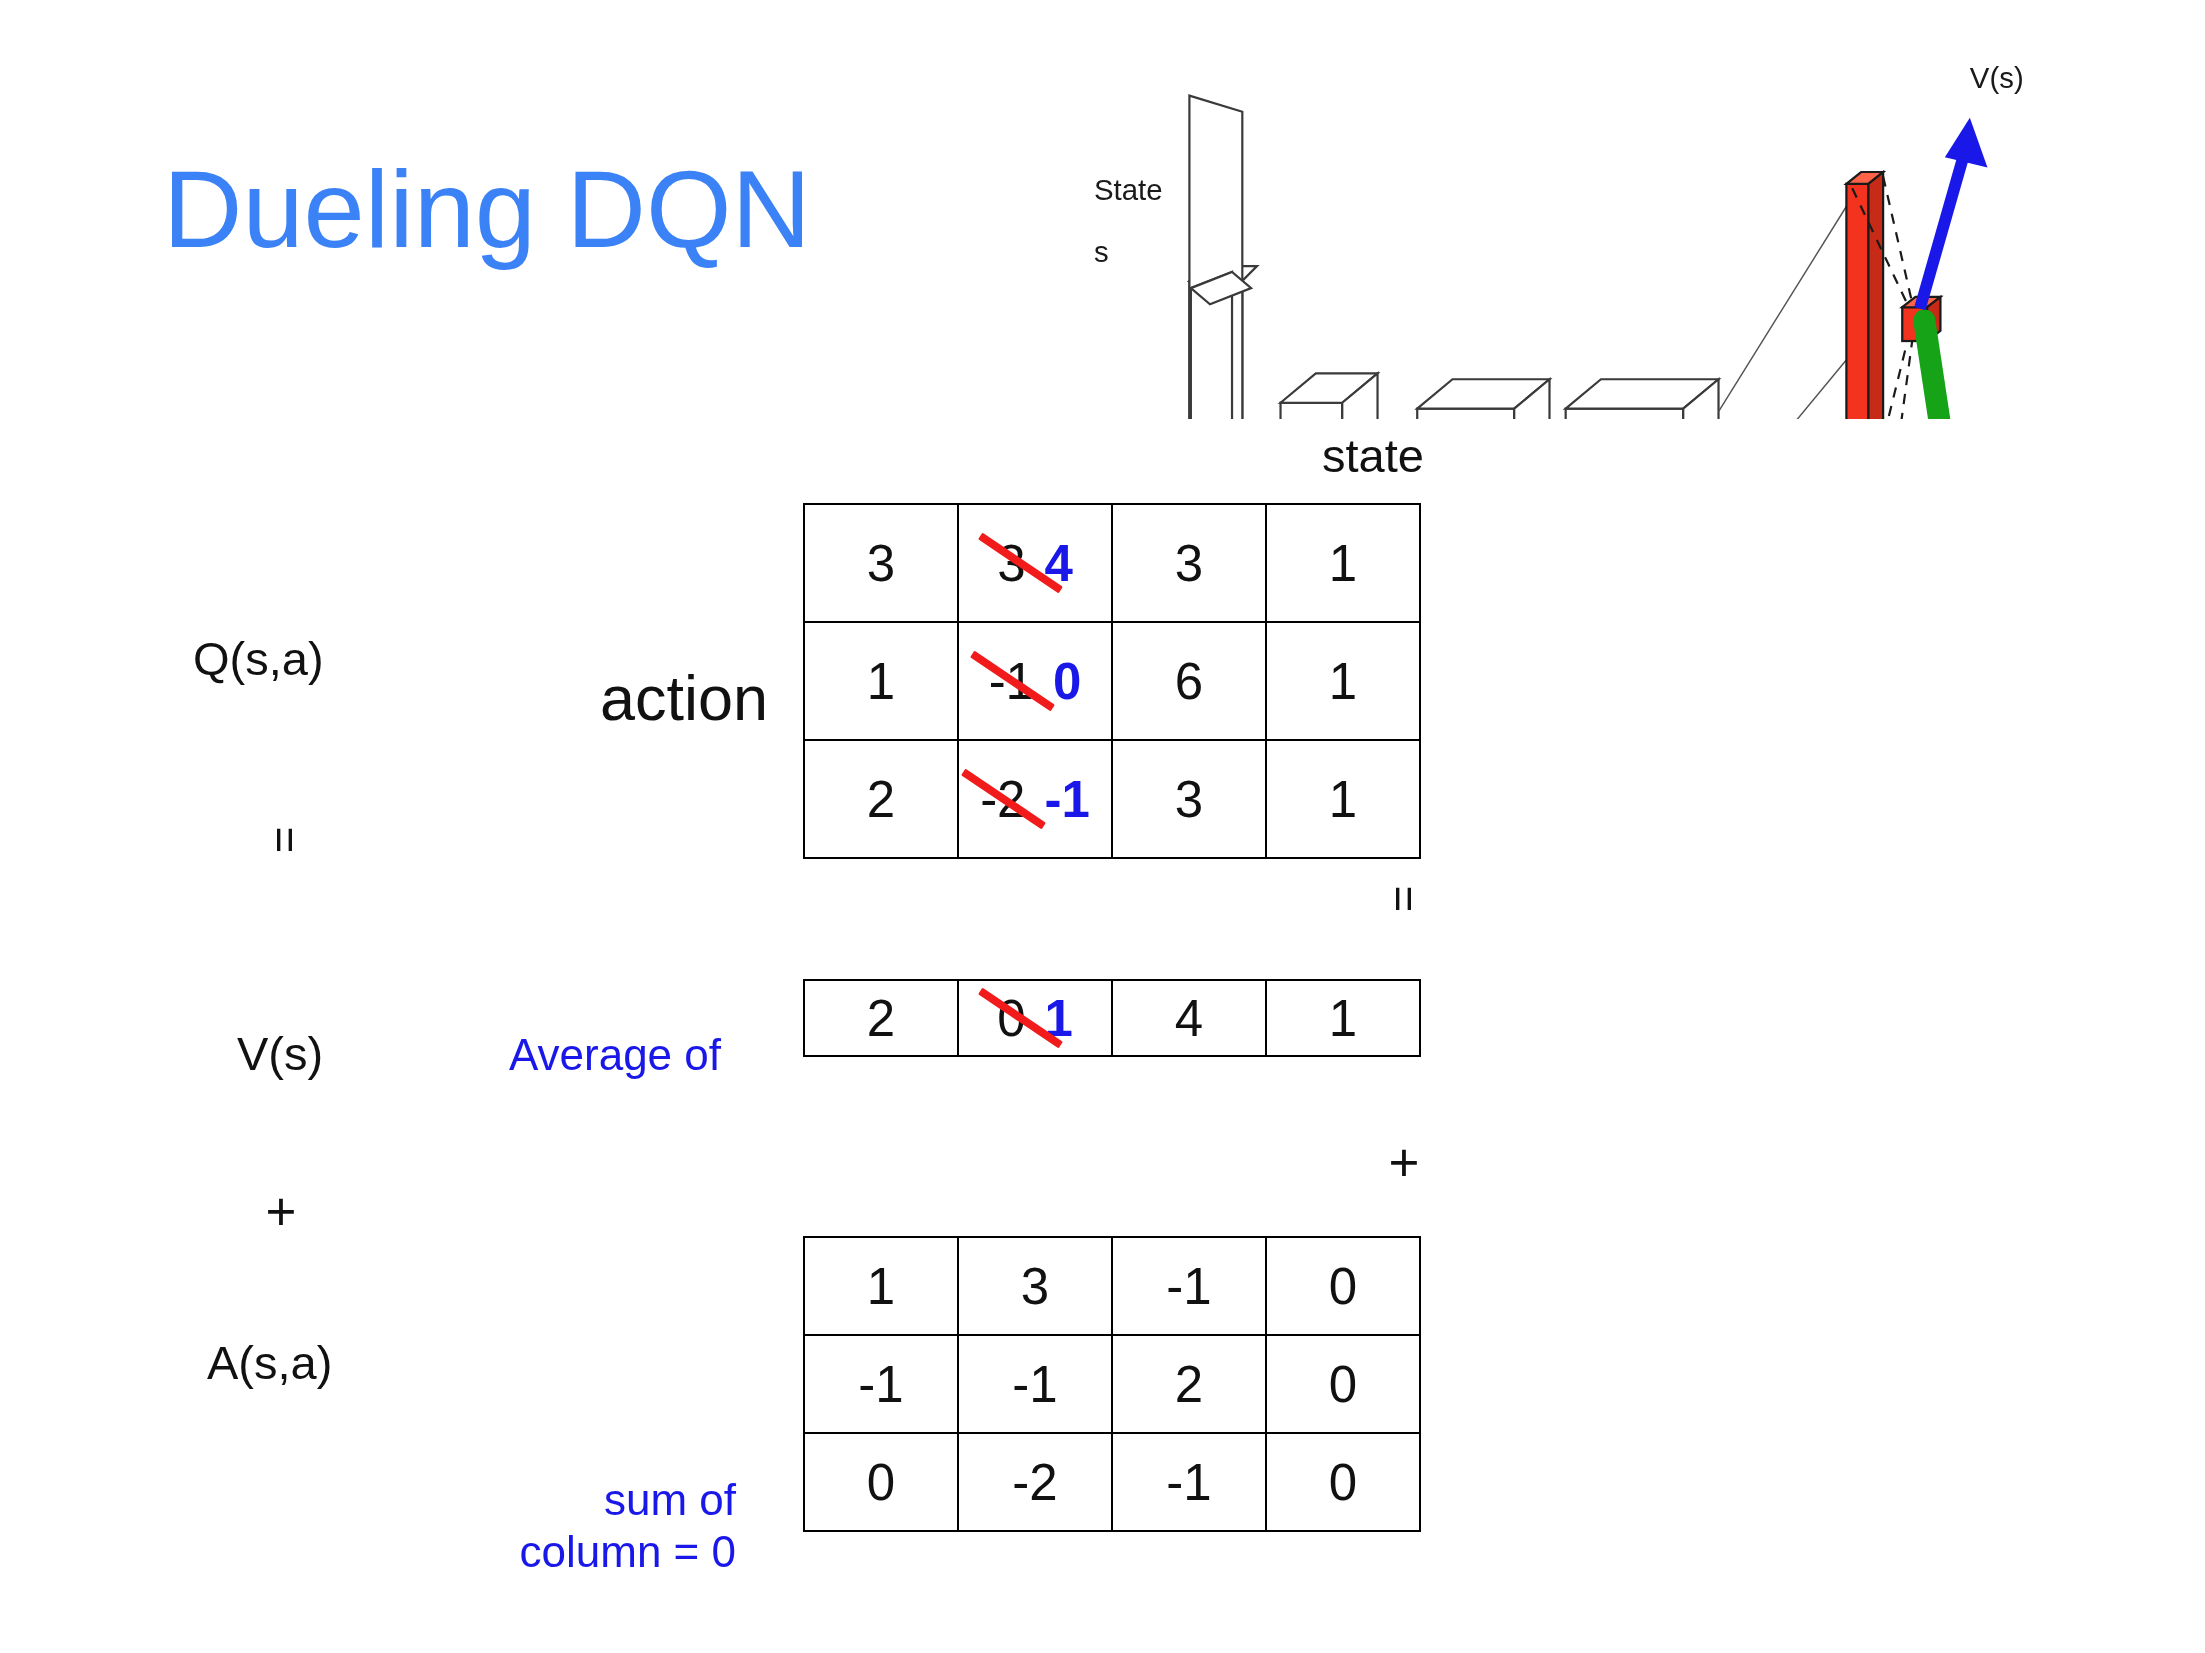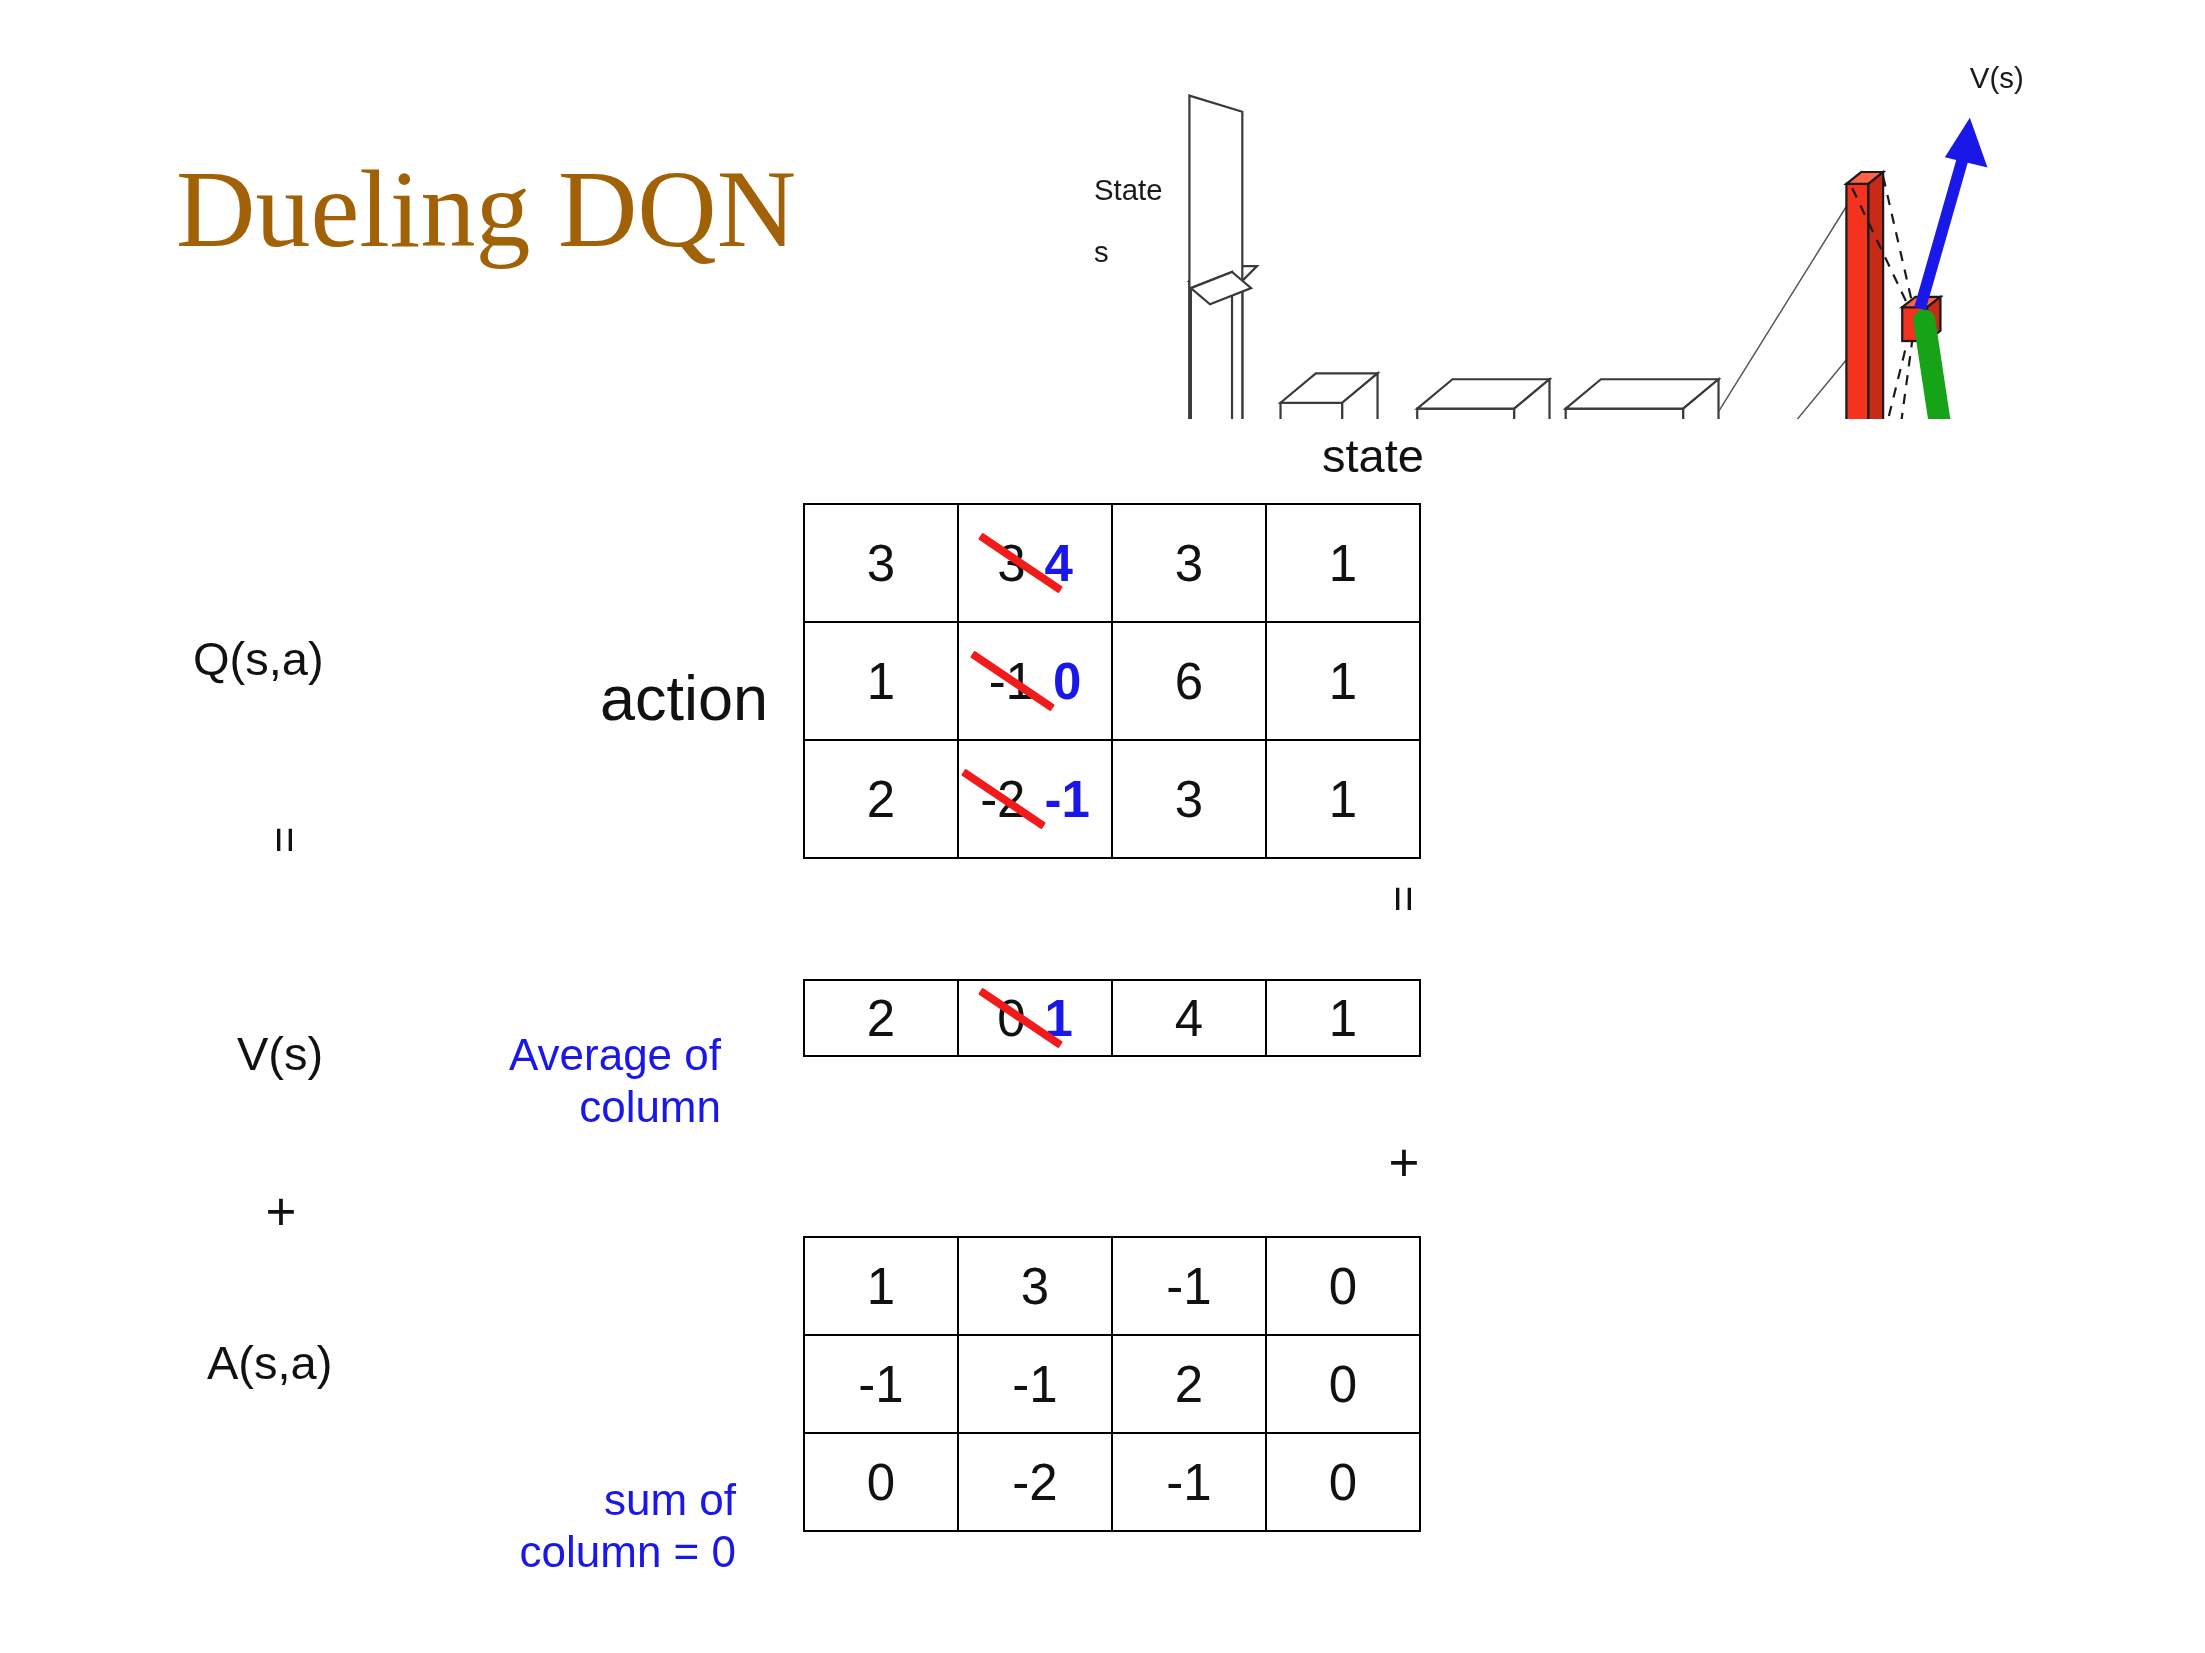--- a/index.html
+++ b/index.html
@@ -7,27 +7,26 @@
     width:2205px;height:1654px;
     background:#ffffff;
     font-family:"Liberation Sans", sans-serif;
     position:relative;
     overflow:hidden;
   }
   .abs{position:absolute;}
 
   
   #slide-title{
-    left:176px; top:154px;
+    left:163px; top:154px;
     font-size:110px;
-    color:#a16207;
+    color:#3b82f6;
     letter-spacing:0px;
     white-space:nowrap;
     line-height:1;
-    font-family:Liberation Serif, serif;
   }
 
   
   #network-diagram{
     left:1088px; top:0px;
     width:1117px; height:419px;
   }
   #network-diagram svg{display:block;}
   .diag-label{
     font-family:"Liberation Sans", sans-serif;
@@ -253,21 +252,20 @@
 <div class="abs lbl" id="action-caption">action</div>
 
 <div class="abs lbl" id="q-label">Q(s,a)</div>
 
 <div class="abs op op-rot" id="eq-left">=</div>
 
 <div class="abs lbl" id="v-label">V(s)</div>
 
 <div class="abs lbl-blue" id="avg-note">
   <div>Average of</div>
-  <div>column</div>
 </div>
 
 <div class="abs op" id="plus-left">+</div>
 
 <div class="abs lbl" id="a-label">A(s,a)</div>
 
 <div class="abs lbl-blue" id="sum-note">
   <div>sum of</div>
   <div>column = 0</div>
 </div>

